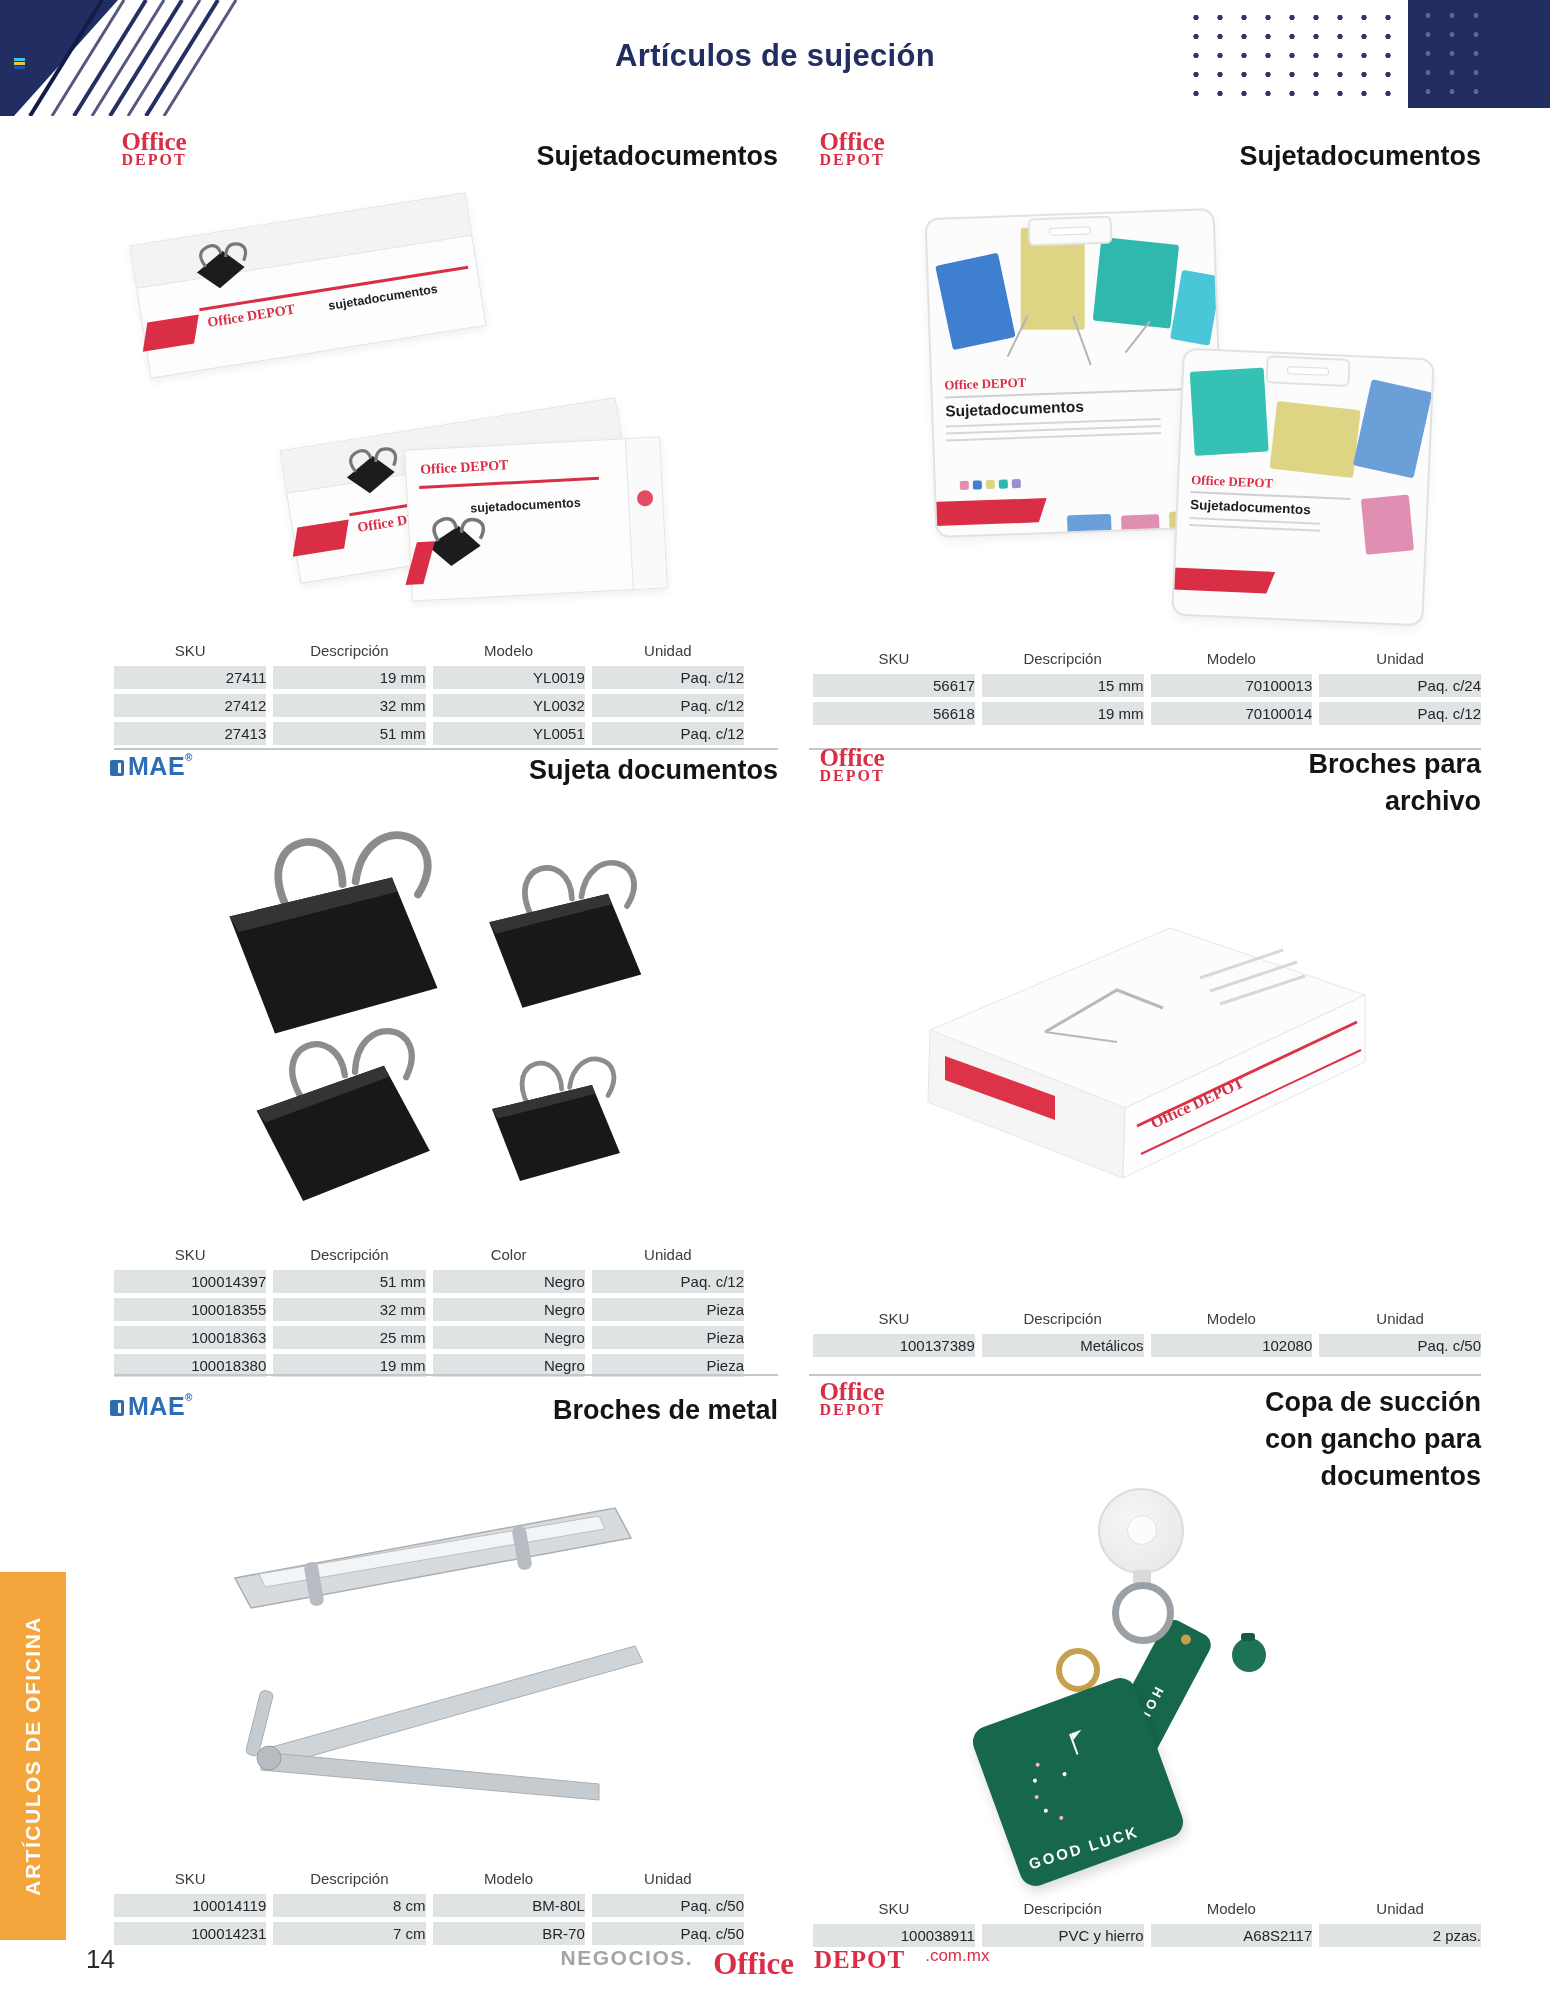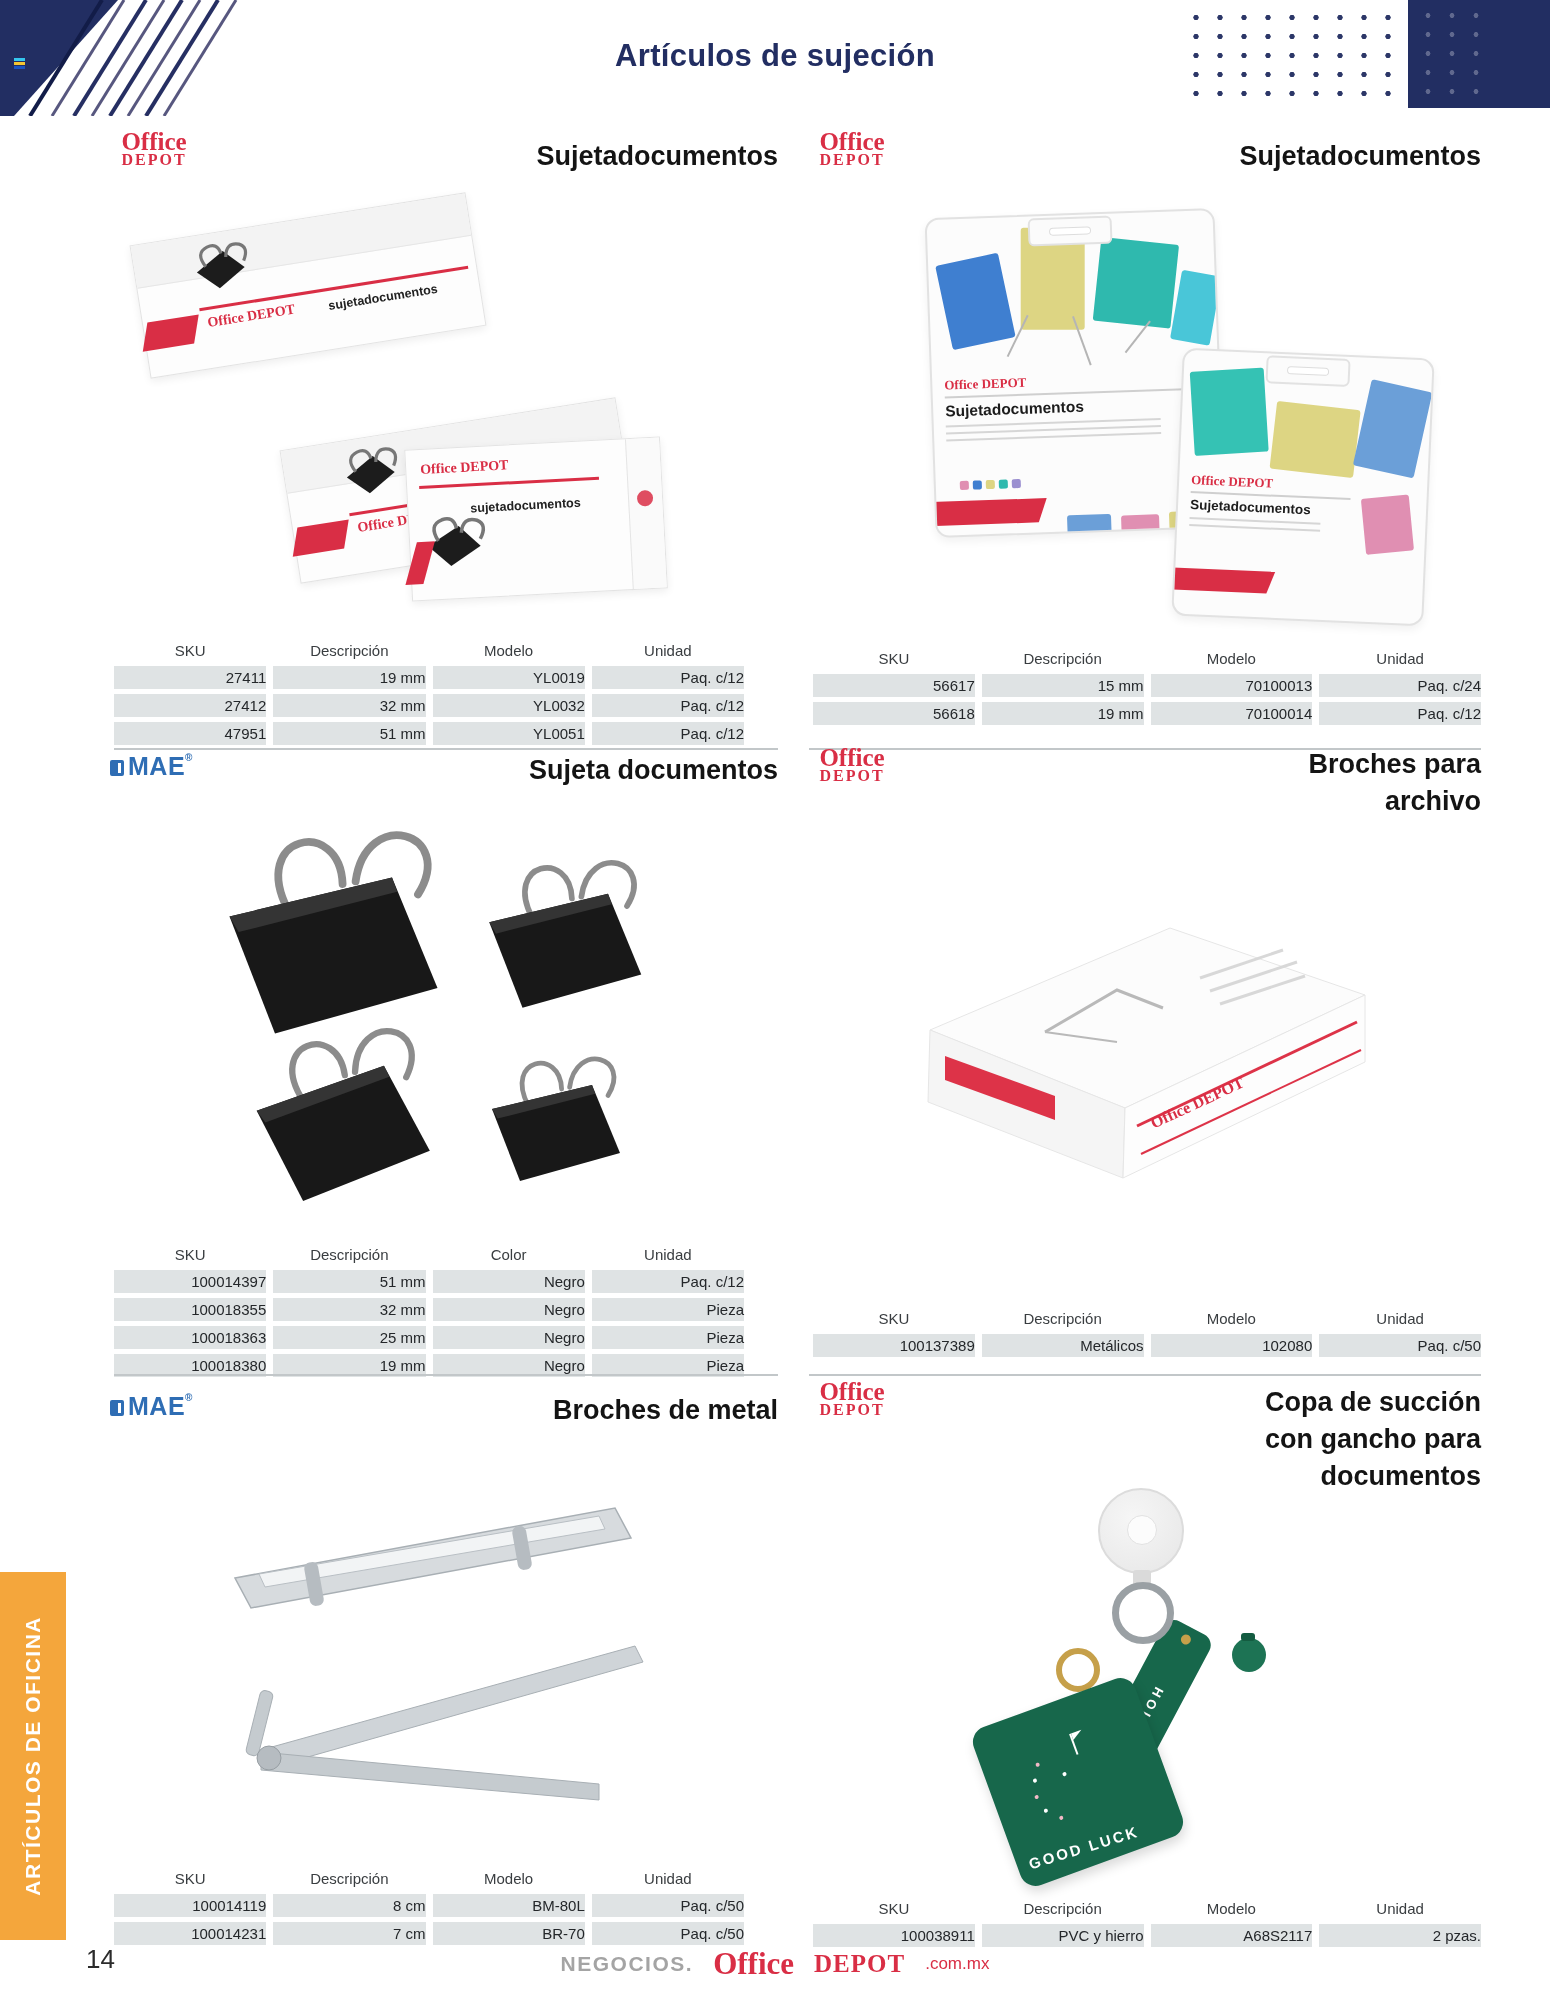--- a/index.html
+++ b/index.html
@@ -91,21 +91,21 @@
   .pouch .fpole{position:absolute;left:94px;top:36px;width:2px;height:22px;background:#fff}
   .pouch .dot{position:absolute;width:4px;height:4px;border-radius:50%}
 
   
   .side-tab{position:absolute;left:0;top:1572px;width:66px;height:368px;background:#f4a63c;
             display:flex;align-items:center;justify-content:center}
   .side-tab span{writing-mode:vertical-rl;transform:rotate(180deg);color:#fff;font-weight:bold;
                  font-size:21px;letter-spacing:1.5px}
   .page-num{position:absolute;left:86px;top:1944px;font-size:26px;color:#2b2b2b}
   .footer-brand{position:absolute;left:50%;top:1946px;transform:translateX(-50%);
-                display:flex;align-items:center;gap:20px;white-space:nowrap}
+                display:flex;align-items:flex-start;gap:20px;white-space:nowrap}
   .fb-neg{font-weight:bold;color:#a4a4a4;font-size:21px;letter-spacing:1.5px}
   .fb-off{font-family:"Liberation Serif",serif;font-weight:bold;color:#d92e45;font-size:31px}
   .fb-dep{font-family:"Liberation Serif",serif;font-weight:bold;color:#d92e45;font-size:25px;letter-spacing:1px}
   .fb-suf{font-weight:normal;color:#d92e45;font-size:17px}
 </style>
 </head>
 <body>
 
 <div class="page">
 
@@ -191,21 +191,21 @@
       <div class="td">YL0019</div>
       <div class="td">Paq. c/12</div>
     </div>
     <div class="tr">
       <div class="td">27412</div>
       <div class="td">32 mm</div>
       <div class="td">YL0032</div>
       <div class="td">Paq. c/12</div>
     </div>
     <div class="tr">
-      <div class="td">47951</div>
+      <div class="td">27413</div>
       <div class="td">51 mm</div>
       <div class="td">YL0051</div>
       <div class="td">Paq. c/12</div>
     </div>
   </div>
   <div class="rule" style="left:114px;top:748px;width:664px"></div>
 
   <div class="od-logo" style="left:806px;top:130px">
     <span class="od-l1">Office</span>
     <span class="od-l2">DEPOT</span>

